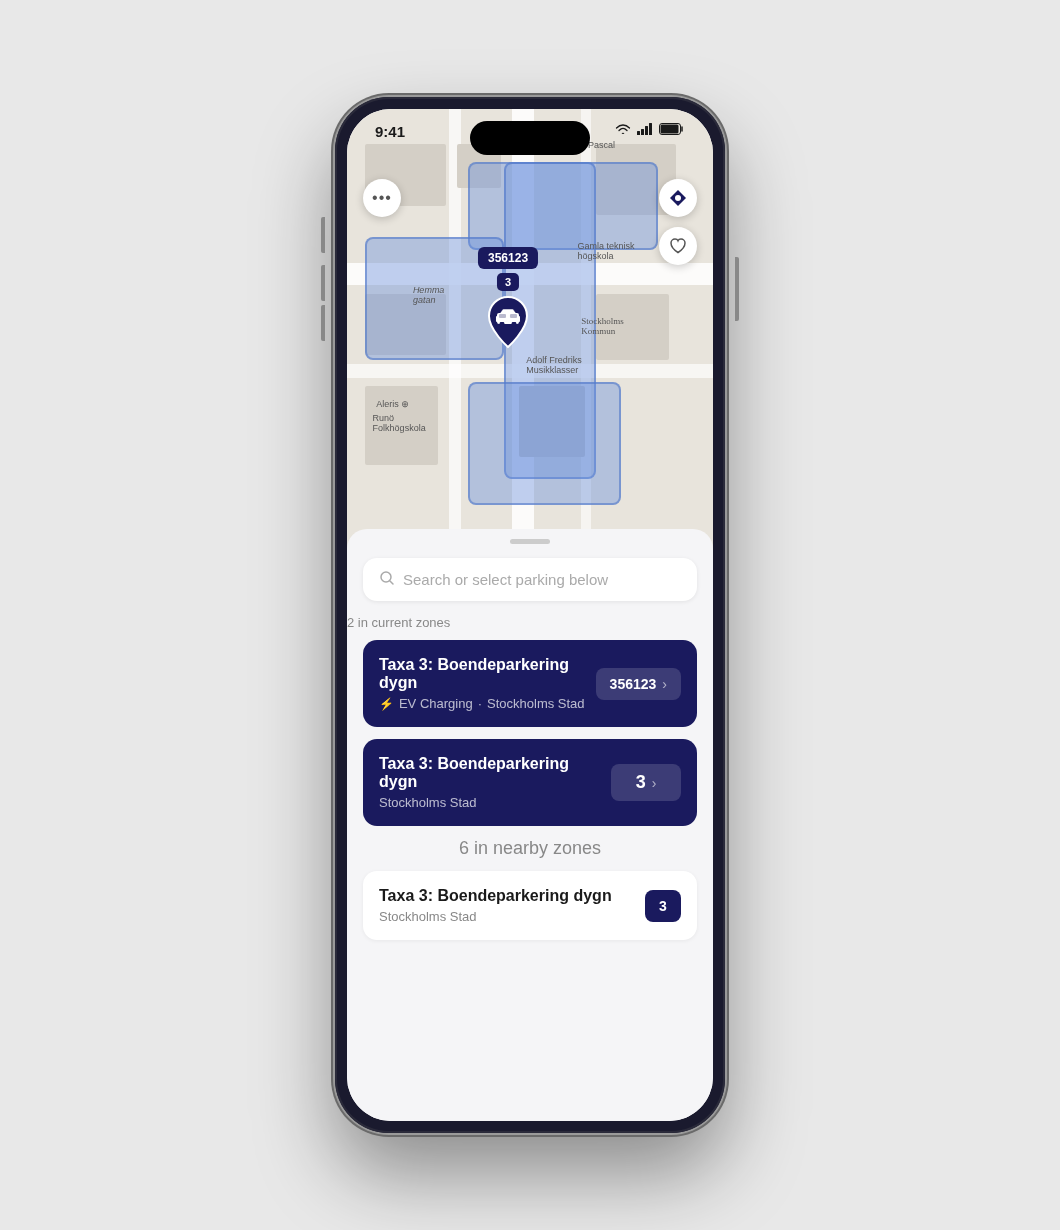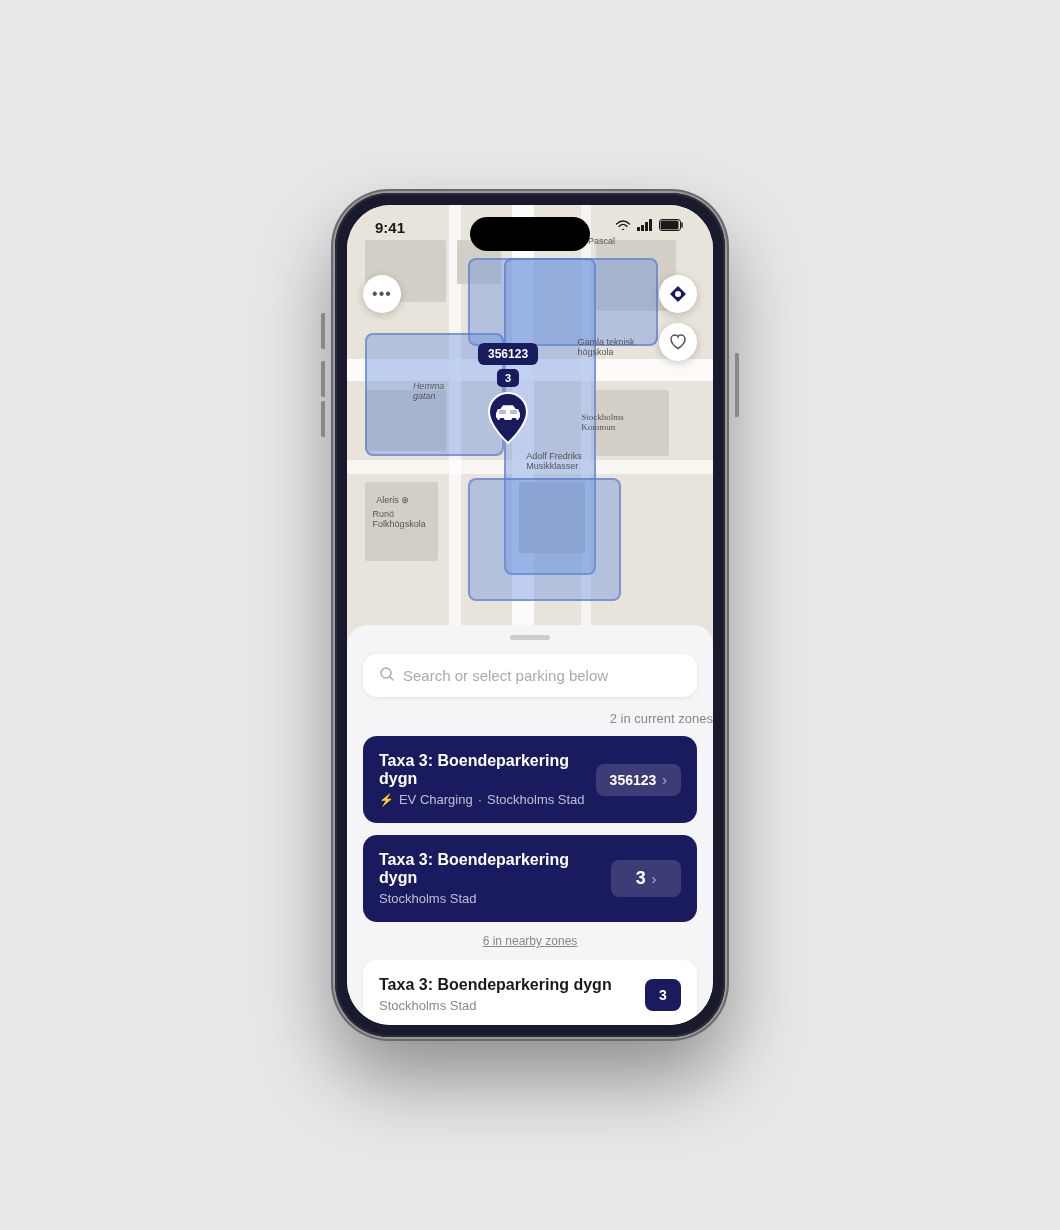--- a/index.html
+++ b/index.html
@@ -7,21 +7,21 @@
       background: #e8e8e8;
       display: flex;
       justify-content: center;
       align-items: center;
       min-height: 100vh;
       font-family: -apple-system, BlinkMacSystemFont, 'SF Pro Display', 'Helvetica Neue', Arial, sans-serif;
     }
 
     .phone-wrapper {
       width: 390px;
-      height: 844px;
+      height: 1036px;
       background: #1a1a2e;
       border-radius: 54px;
       padding: 12px;
       box-shadow: 
         0 0 0 2px #9a9a9a,
         0 0 0 4px #6a6a6a,
         0 40px 80px rgba(0,0,0,0.4),
         inset 0 0 0 2px #2a2a3a;
       position: relative;
     }
@@ -252,21 +252,21 @@
       color: #aaa;
       font-size: 15px;
     }
 
     .search-placeholder {
       color: #aaa;
       font-size: 15px;
     }
 
     .section-label {
-      text-align: right;
+      text-align: left;
       font-size: 13px;
       color: #888;
       margin-bottom: 10px;
     }
 
     .parking-card {
       margin: 0 16px 12px;
       background: #1a1a5e;
       border-radius: 14px;
       padding: 16px;
@@ -317,24 +317,23 @@
       color: white;
     }
 
     .badge-chevron {
       color: rgba(255,255,255,0.6);
       font-size: 14px;
     }
 
     .nearby-section-label {
       text-align: center;
-      font-size: 12px;
+      font-size: 18px;
       color: #888;
       margin: 4px 0 12px;
-      text-decoration: underline;
     }
 
     .parking-card-light {
       margin: 0 16px 12px;
       background: white;
       border-radius: 14px;
       padding: 16px;
       display: flex;
       align-items: center;
       justify-content: space-between;

